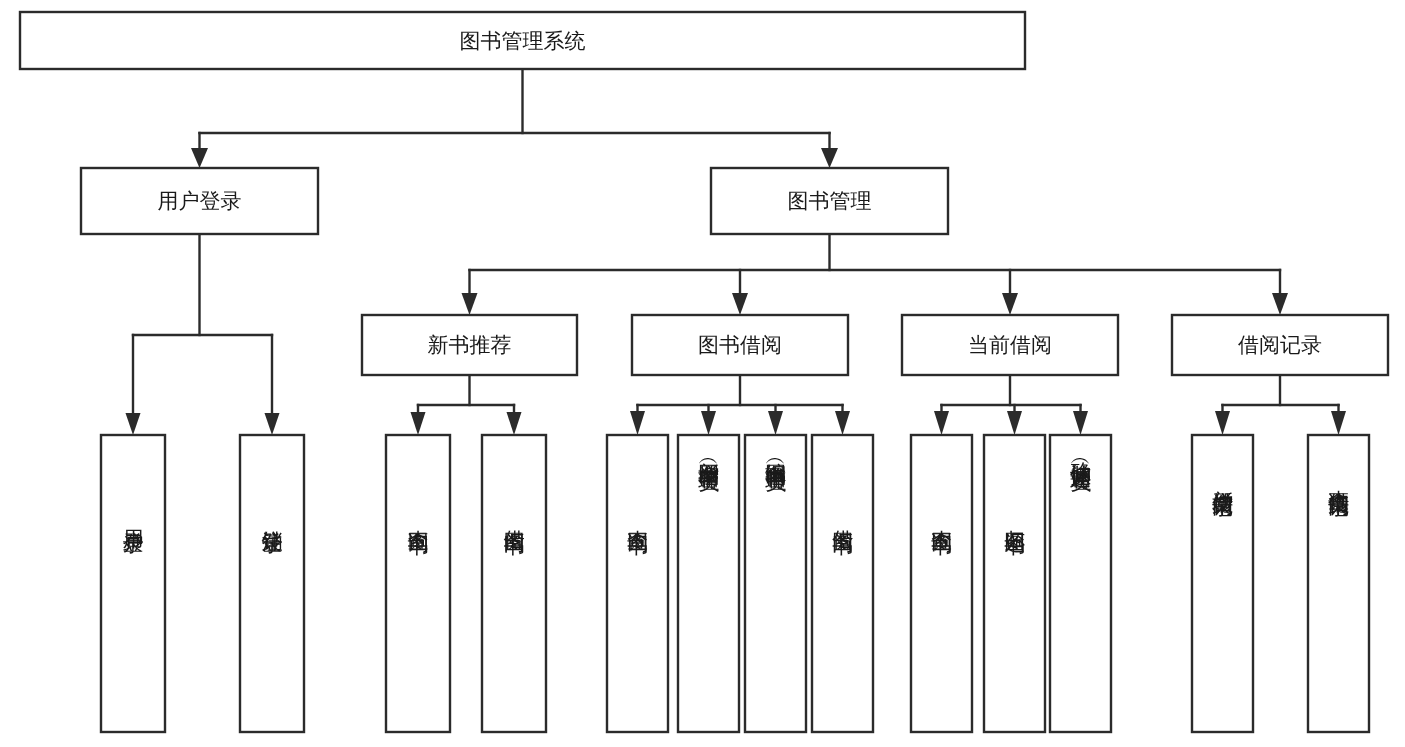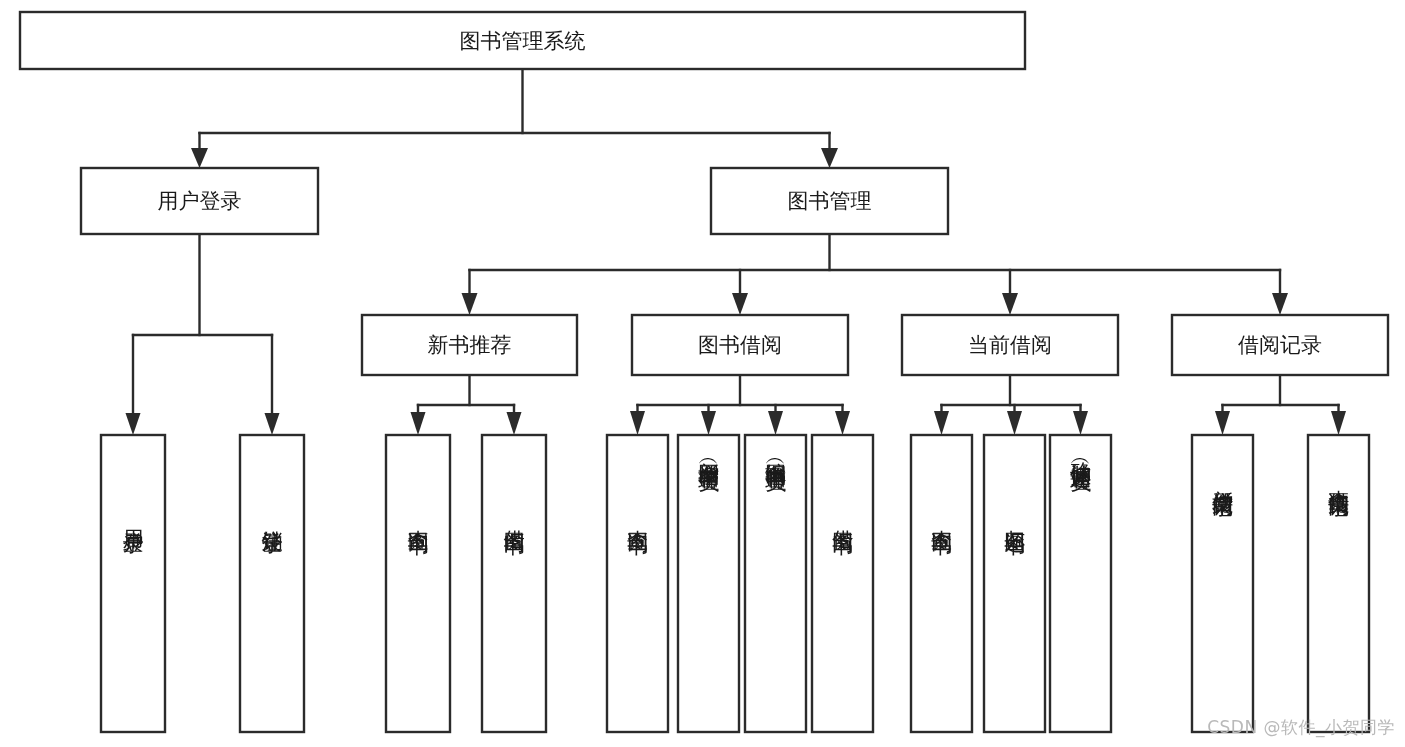--- a/index.html
+++ b/index.html
@@ -235,14 +235,13 @@
     <span class="vtext">确认归还（管理员）</span>
   </div>
 
   <div class="vtext-wrap" style="left:1192px; top:435px; width:61px; height:297px; padding-top:38px;">
     <span class="vtext">新增借阅记录</span>
   </div>
   <div class="vtext-wrap" style="left:1308px; top:435px; width:61px; height:297px; padding-top:38px;">
     <span class="vtext">查询借阅记录</span>
   </div>
 
-  <div class="watermark">CSDN @软件_小贺同学</div>
 </div>
 
 </body></html>

